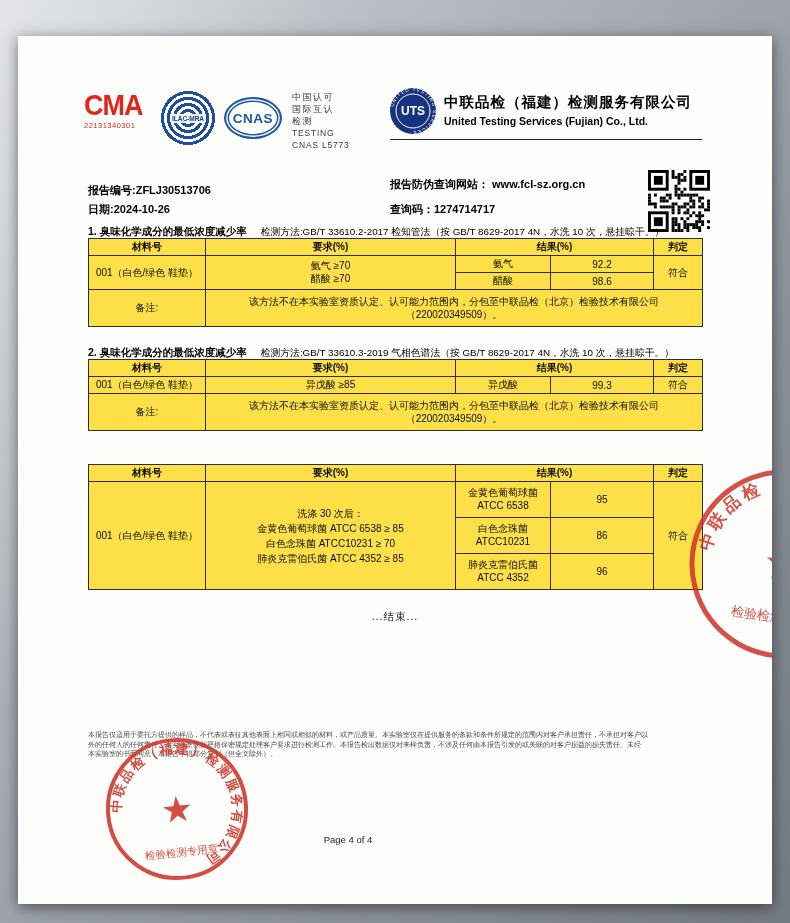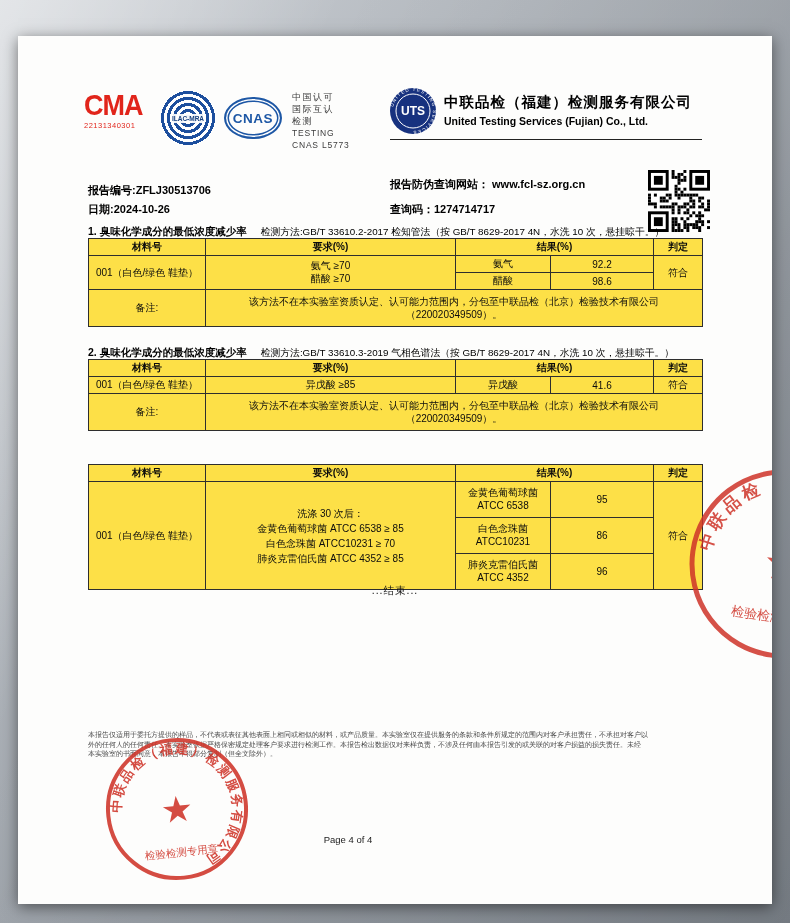--- a/index.html
+++ b/index.html
@@ -304,21 +304,21 @@
         <tr>
       <th>材料号</th>
       <th>要求(%)</th>
       <th colspan="2">结果(%)</th>
       <th>判定</th>
     </tr>
     <tr class="r15">
       <td>001（白色/绿色 鞋垫）</td>
       <td>异戊酸 ≥85</td>
       <td>异戊酸</td>
-      <td>41.6</td>
+      <td>99.3</td>
       <td>符合</td>
     </tr>
     <tr>
       <td class="remark-label">备注:</td>
       <td colspan="4" class="remark">该方法不在本实验室资质认定、认可能力范围内，分包至中联品检（北京）检验技术有限公司（220020349509）。</td>
     </tr>
   </tbody>
     </table>
 
 
@@ -362,21 +362,21 @@
     <tr class="r36">
       <td class="twoLine">
         <div>肺炎克雷伯氏菌</div>
         <div>ATCC 4352</div>
       </td>
       <td>96</td>
     </tr>
   </tbody>
     </table>
 
-  <div class="abs endmark" style="left:0;top:548px;">...结束...</div>
+  <div class="abs endmark" style="left:0;top:574px;">...结束...</div>
 
   <div class="abs disclaimer" style="left:70px;top:694px;">
     <div>本报告仅适用于委托方提供的样品，不代表或表征其他表面上相同或相似的材料，或产品质量。本实验室仅在提供服务的条款和条件所规定的范围内对客户承担责任，不承担对客户以</div>
     <div>外的任何人的任何责任。本实验室依据严格保密规定处理客户要求进行检测工作。本报告检出数据仅对来样负责，不涉及任何由本报告引发的或关联的对客户损益的损失责任。未经</div>
     <div>本实验室的书面同意，本报告不得部分复制（但全文除外）。</div>
   </div>
 
 
   <div class="abs pagefoot" style="left:0;top:798px;">Page 4 of 4</div>
 

